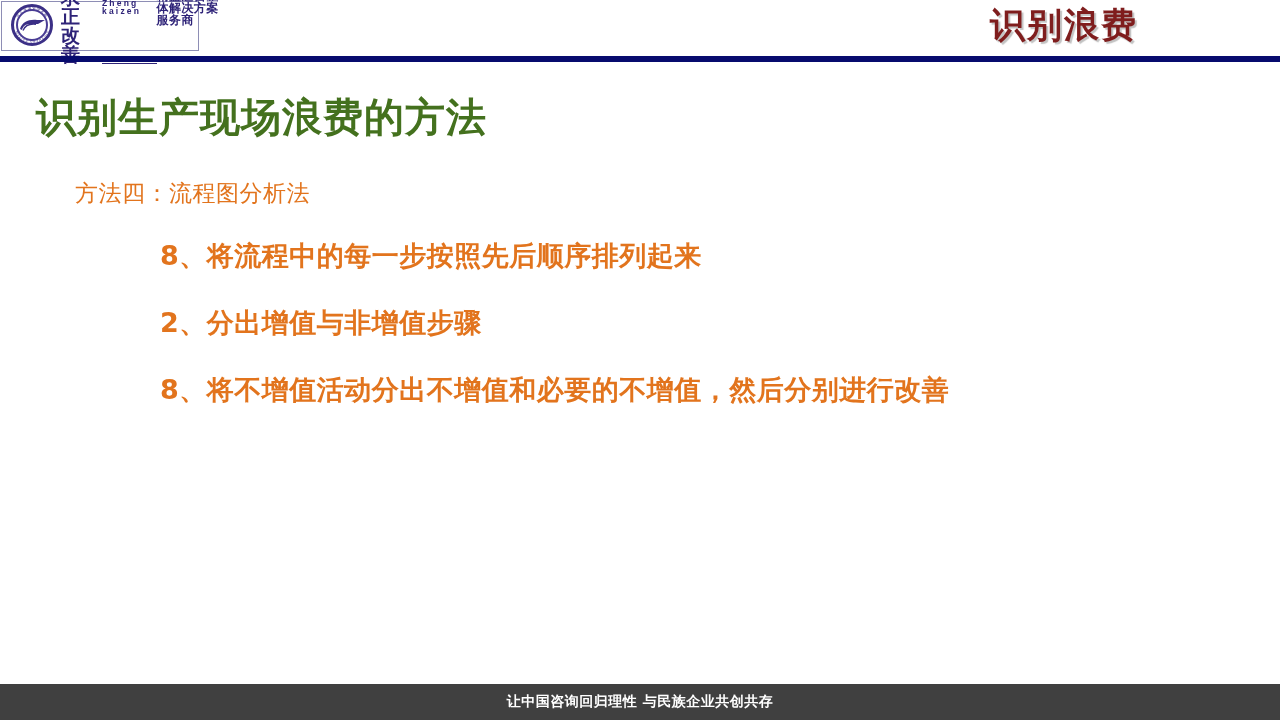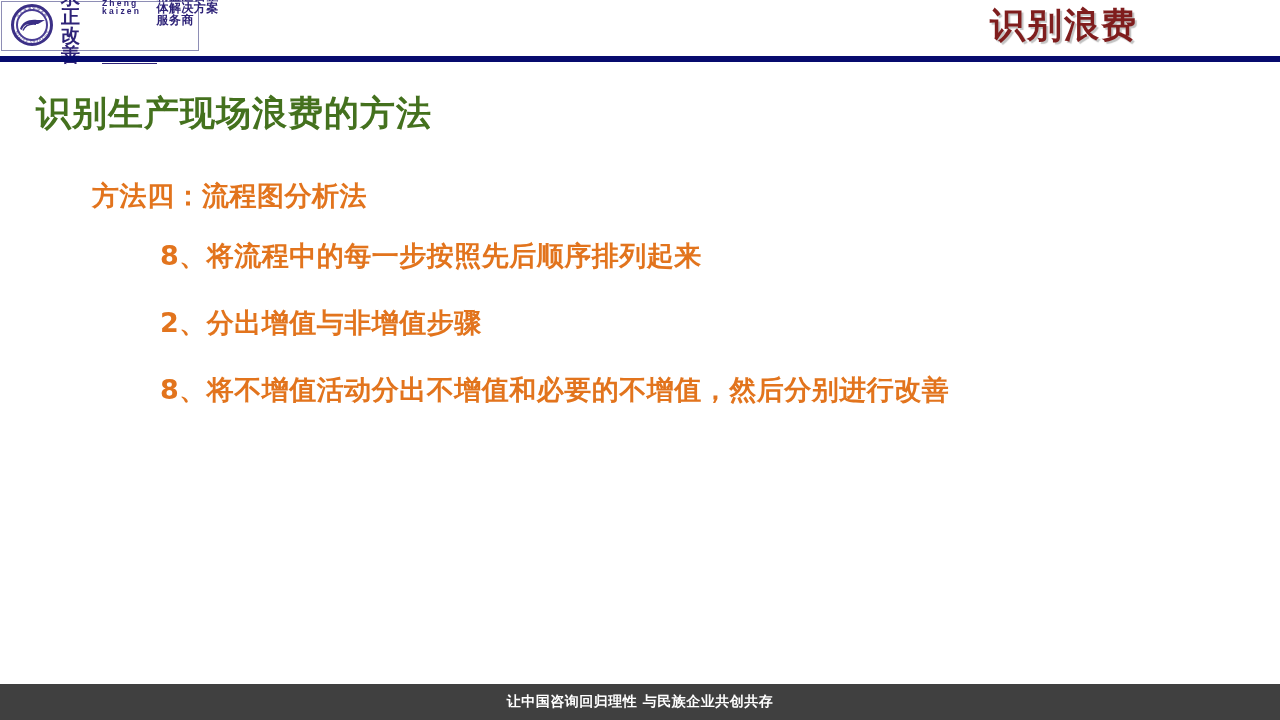--- a/index.html
+++ b/index.html
@@ -130,33 +130,33 @@
     width: 1280px;
     height: 6px;
     background: #070b6e;
   }
 
   
   .slide-title {
     position: absolute;
     left: 36px;
     top: 90px;
-    font-size: 35px;
+    font-size: 40px;
     font-weight: bold;
     color: #44711e;
     letter-spacing: 1px;
     font-family: "DejaVu Sans", "Liberation Sans", sans-serif;
   }
 
   .method-heading {
     position: absolute;
-    left: 92px;
+    left: 75px;
     top: 178px;
-    font-size: 27px;
-    font-weight: bold;
+    font-size: 23px;
+    font-weight: normal;
     color: #e2741d;
     letter-spacing: 0.5px;
     font-family: "DejaVu Sans", "Liberation Sans", sans-serif;
   }
 
   .steps {
     position: absolute;
     left: 160px;
     top: 238px;
     width: 1090px;

